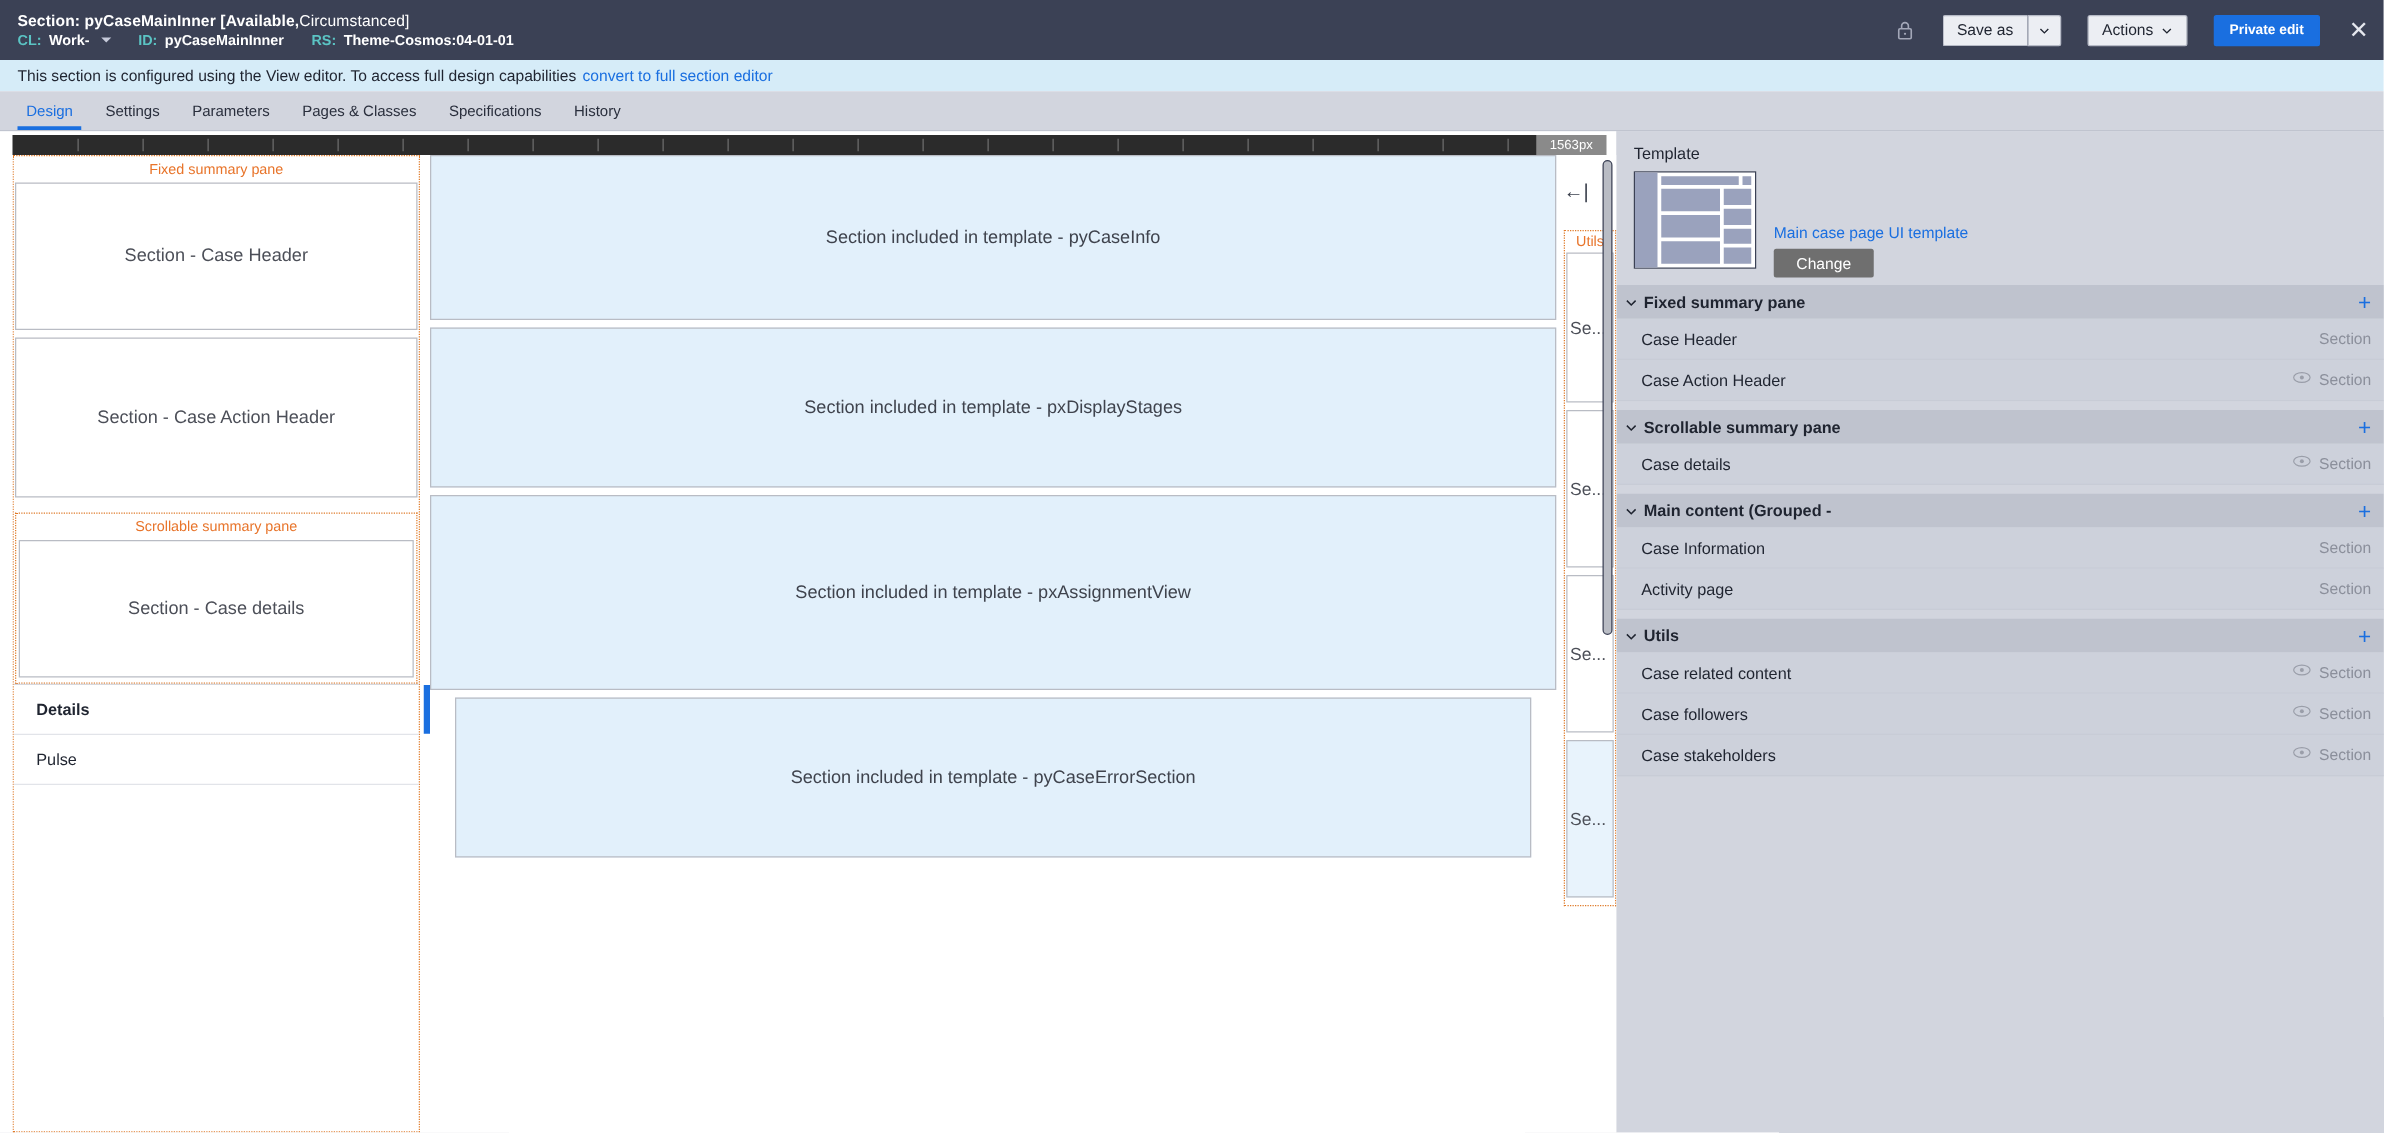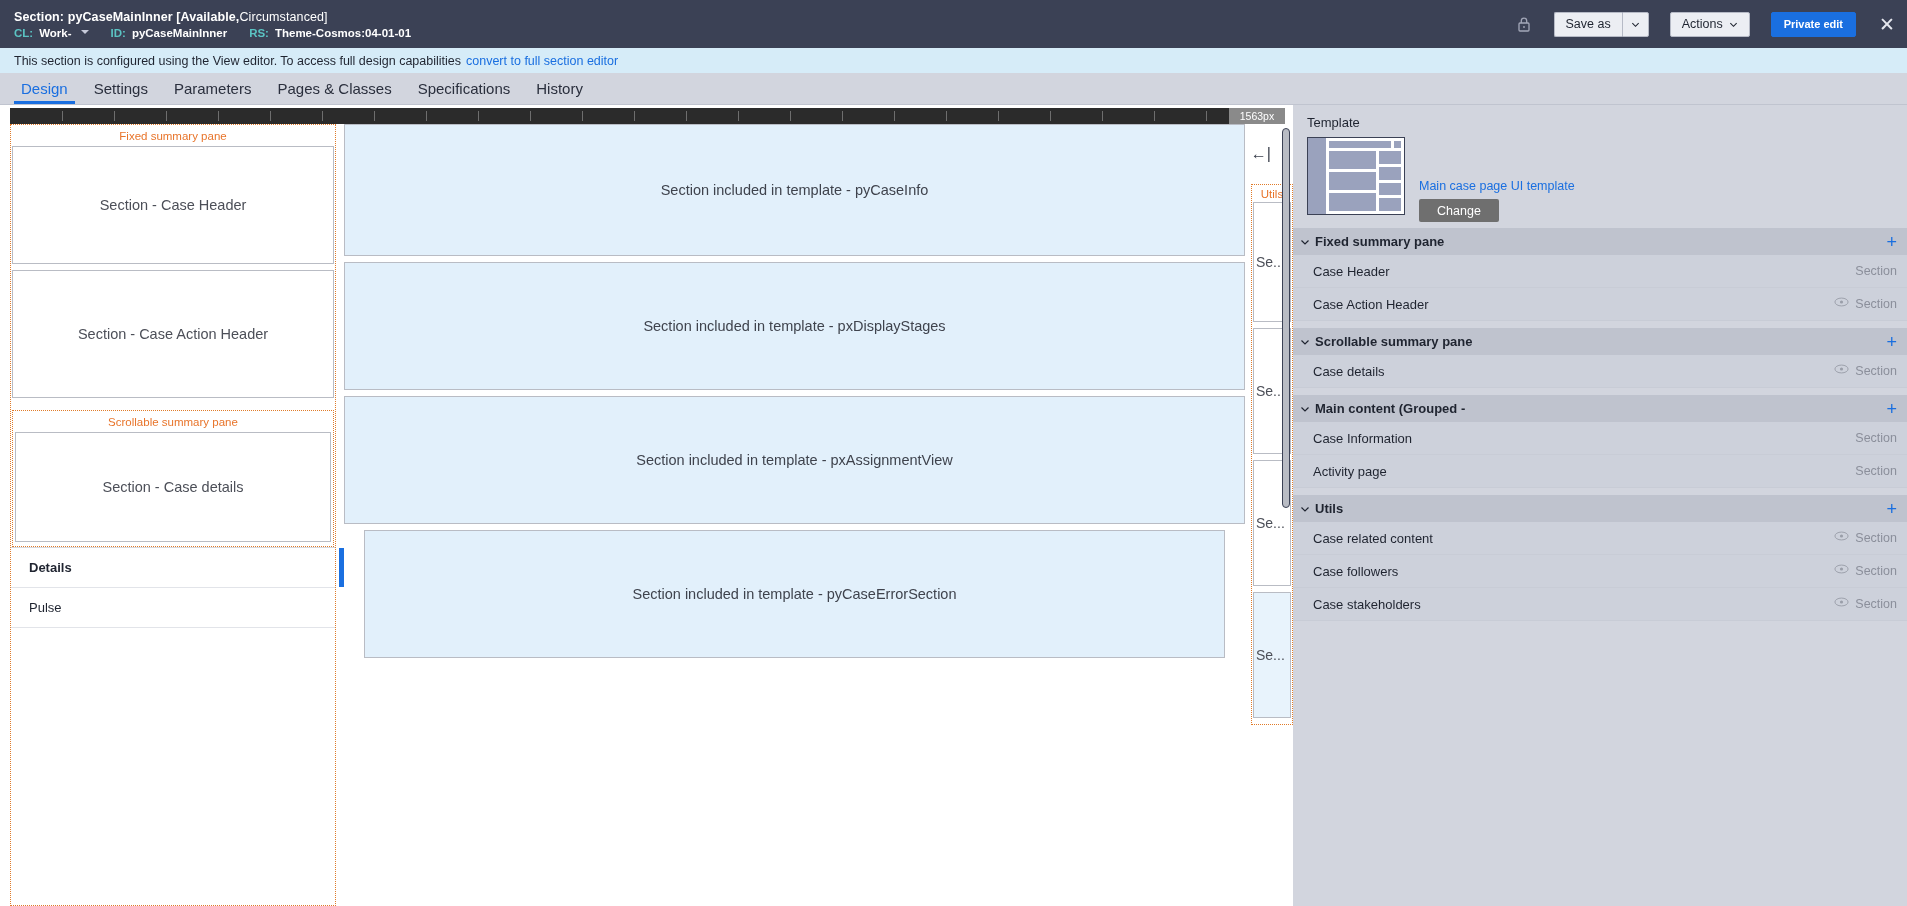--- a/index.html
+++ b/index.html
@@ -63,21 +63,21 @@
   }
   .notice a { color: #1a6fe0; text-decoration: none; cursor: pointer; }
 
   
   .tabs {
     flex: 0 0 32px; height: 32px; background: #d2d5de;
     display: flex; align-items: stretch; padding-left: 8px;
     border-bottom: 1px solid #c0c4cf;
   }
   .tab {
-    display: flex; align-items: center; padding: 0 13px; font-size: 15px;
+    display: flex; align-items: center; padding: 0 13px; font-size: 12px;
     color: #2a2f3d; cursor: pointer; position: relative;
   }
   .tab.active { color: #1a6fe0; }
   .tab.active::after {
     content: ""; position: absolute; left: 6px; right: 6px; bottom: 0;
     height: 3px; background: #1a6fe0;
   }
 
   
   .body { flex: 1 1 auto; display: flex; min-height: 0; background: #d2d5de; }
@@ -324,21 +324,21 @@
 
           <div class="tab-list">
             <div class="tab-row sel">Details</div>
             <div class="tab-row">Pulse</div>
           </div>
         </div>
 
         <div class="mid-col">
           <div class="tmpl-box" style="height:132px">Section included in template - pyCaseInfo</div>
           <div class="tmpl-box" style="height:128px">Section included in template - pxDisplayStages</div>
-          <div class="tmpl-box" style="height:128px">Section included in template - pxAssignmentView</div>
+          <div class="tmpl-box" style="height:156px">Section included in template - pxAssignmentView</div>
           <div class="tmpl-box" style="height:128px; margin-left:20px; margin-right:20px">Section included in template - pyCaseErrorSection</div>
         </div>
 
         <div class="utils-col">
           <div class="utils-col-label">Utils</div>
           <div class="utils-box u1">Se...</div>
           <div class="utils-box u2">Se...</div>
           <div class="utils-box u3">Se...</div>
           <div class="utils-box u4">Se...</div>
         </div>

